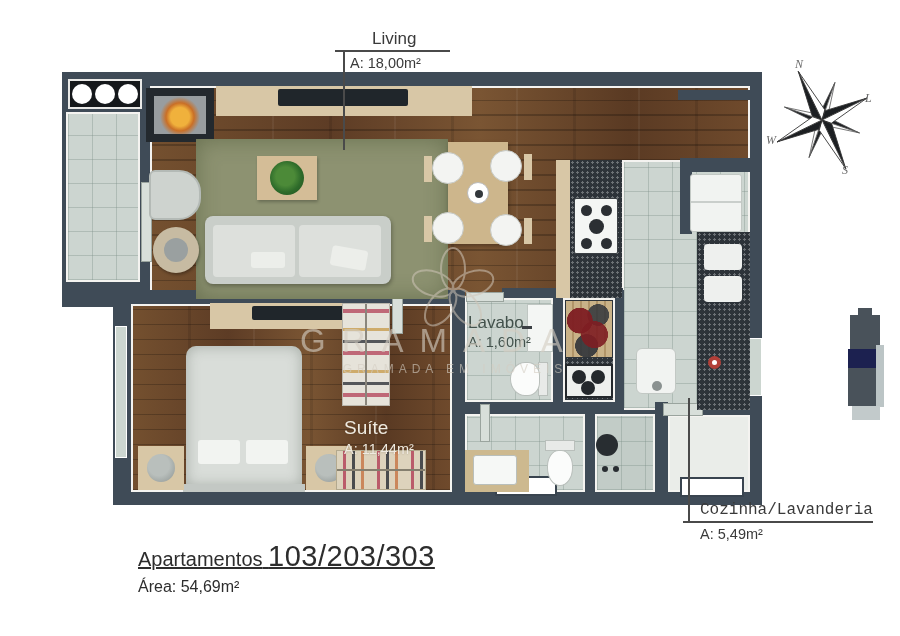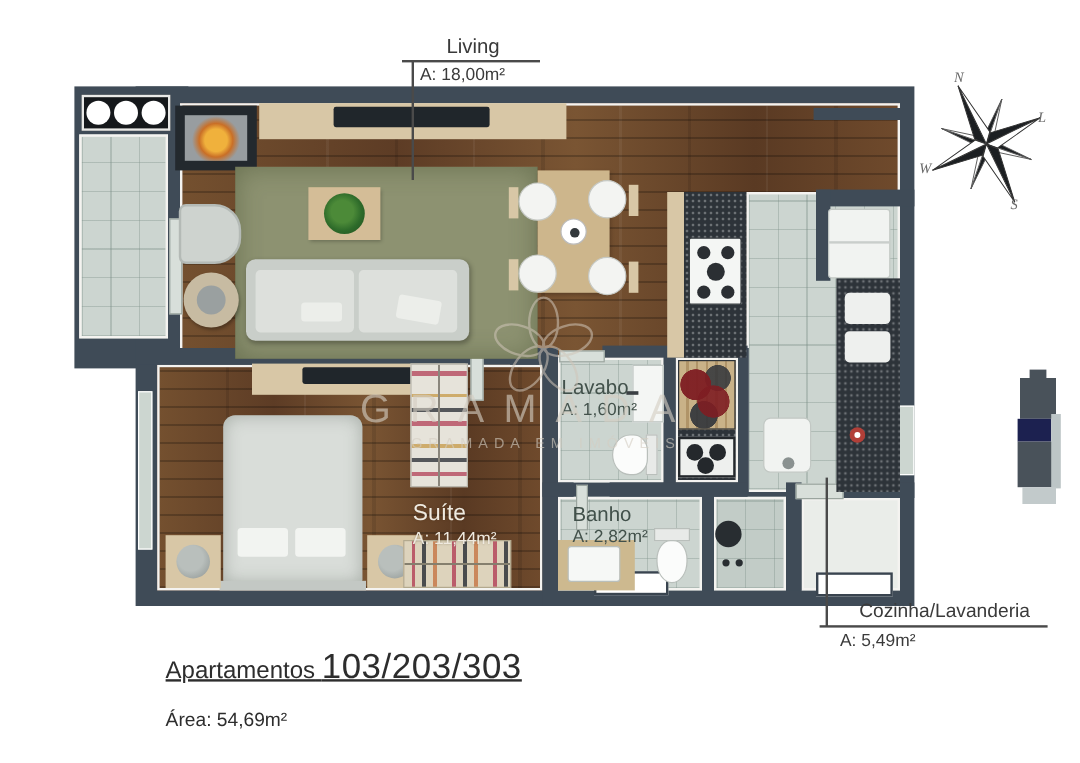--- a/index.html
+++ b/index.html
@@ -44,21 +44,21 @@
   .dk{color:#3a3a3a;}
   .dkg{color:#42514b;}
   .lt{color:#efeae0;text-shadow:0 0 2px rgba(60,40,20,.35);}
   .leader{position:absolute;background:#4a4a4a;}
   .circ{border-radius:50%;}
   .doorslab{position:absolute;background:#d8dfda;border:1px solid #9aa49e;}
   .sill{position:absolute;background:#ffffff;border:2px solid #39444f;}
   #footer{position:absolute;left:138px;top:540px;color:#2d2d2d;}
   #footer .l1{font-size:20px;text-decoration:underline;}
   #footer .big{font-size:29px;letter-spacing:.5px;}
-  #footer .l2{font-size:16px;margin-top:19px;}
+  #footer .l2{font-size:16px;margin-top:5px;}
   .wm{color:rgba(212,205,193,.62);}
 </style>
 </head>
 <body>
 
 <div id="canvas">
 
   <div class="wall" style="left:62px;top:72px;width:95px;height:235px;"></div>
   <div class="wall" style="left:113px;top:72px;width:649px;height:433px;"></div>
 
@@ -212,28 +212,24 @@
   <div class="lbl dkg" style="left:468px;top:312px;">
     <div class="nm">Lavabo</div>
     <div class="ar">A: 1,60m²</div>
   </div>
 
   <div class="lbl lt" style="left:344px;top:404px;margin-top:12px;">
     <div class="nm" style="font-size:19px;">Suíte</div>
     <div class="ar">A: 11,44m²</div>
   </div>
 
-  <div class="lbl dkg" style="left:477px;top:418px;">
-    <div class="nm">Banho</div>
-    <div class="ar">A: 2,82m²</div>
-  </div>
 
   <div class="leader" style="left:688px;top:398px;width:2px;height:124px;"></div>
   <div class="leader" style="left:683px;top:521px;width:190px;height:2px;"></div>
-  <div class="lbl dk" style="left:716px;top:500px;">
+  <div class="lbl dk" style="left:700px;top:500px;font-family:Liberation Mono, monospace;">
     <div class="nm" style="font-size:16px;">Cozinha/Lavanderia</div>
   </div>
   <div class="lbl dk" style="left:700px;top:525px;">
     <div class="ar">A: 5,49m²</div>
   </div>
 
   <svg class="abs" style="left:408px;top:244px;" width="90" height="92" viewBox="0 0 90 92">
     <g fill="none" stroke="#cfc5b8" stroke-width="2" opacity="0.55">
       <g transform="rotate(0,45,46)">
           <ellipse cx="45" cy="25" rx="12" ry="21"></ellipse>

